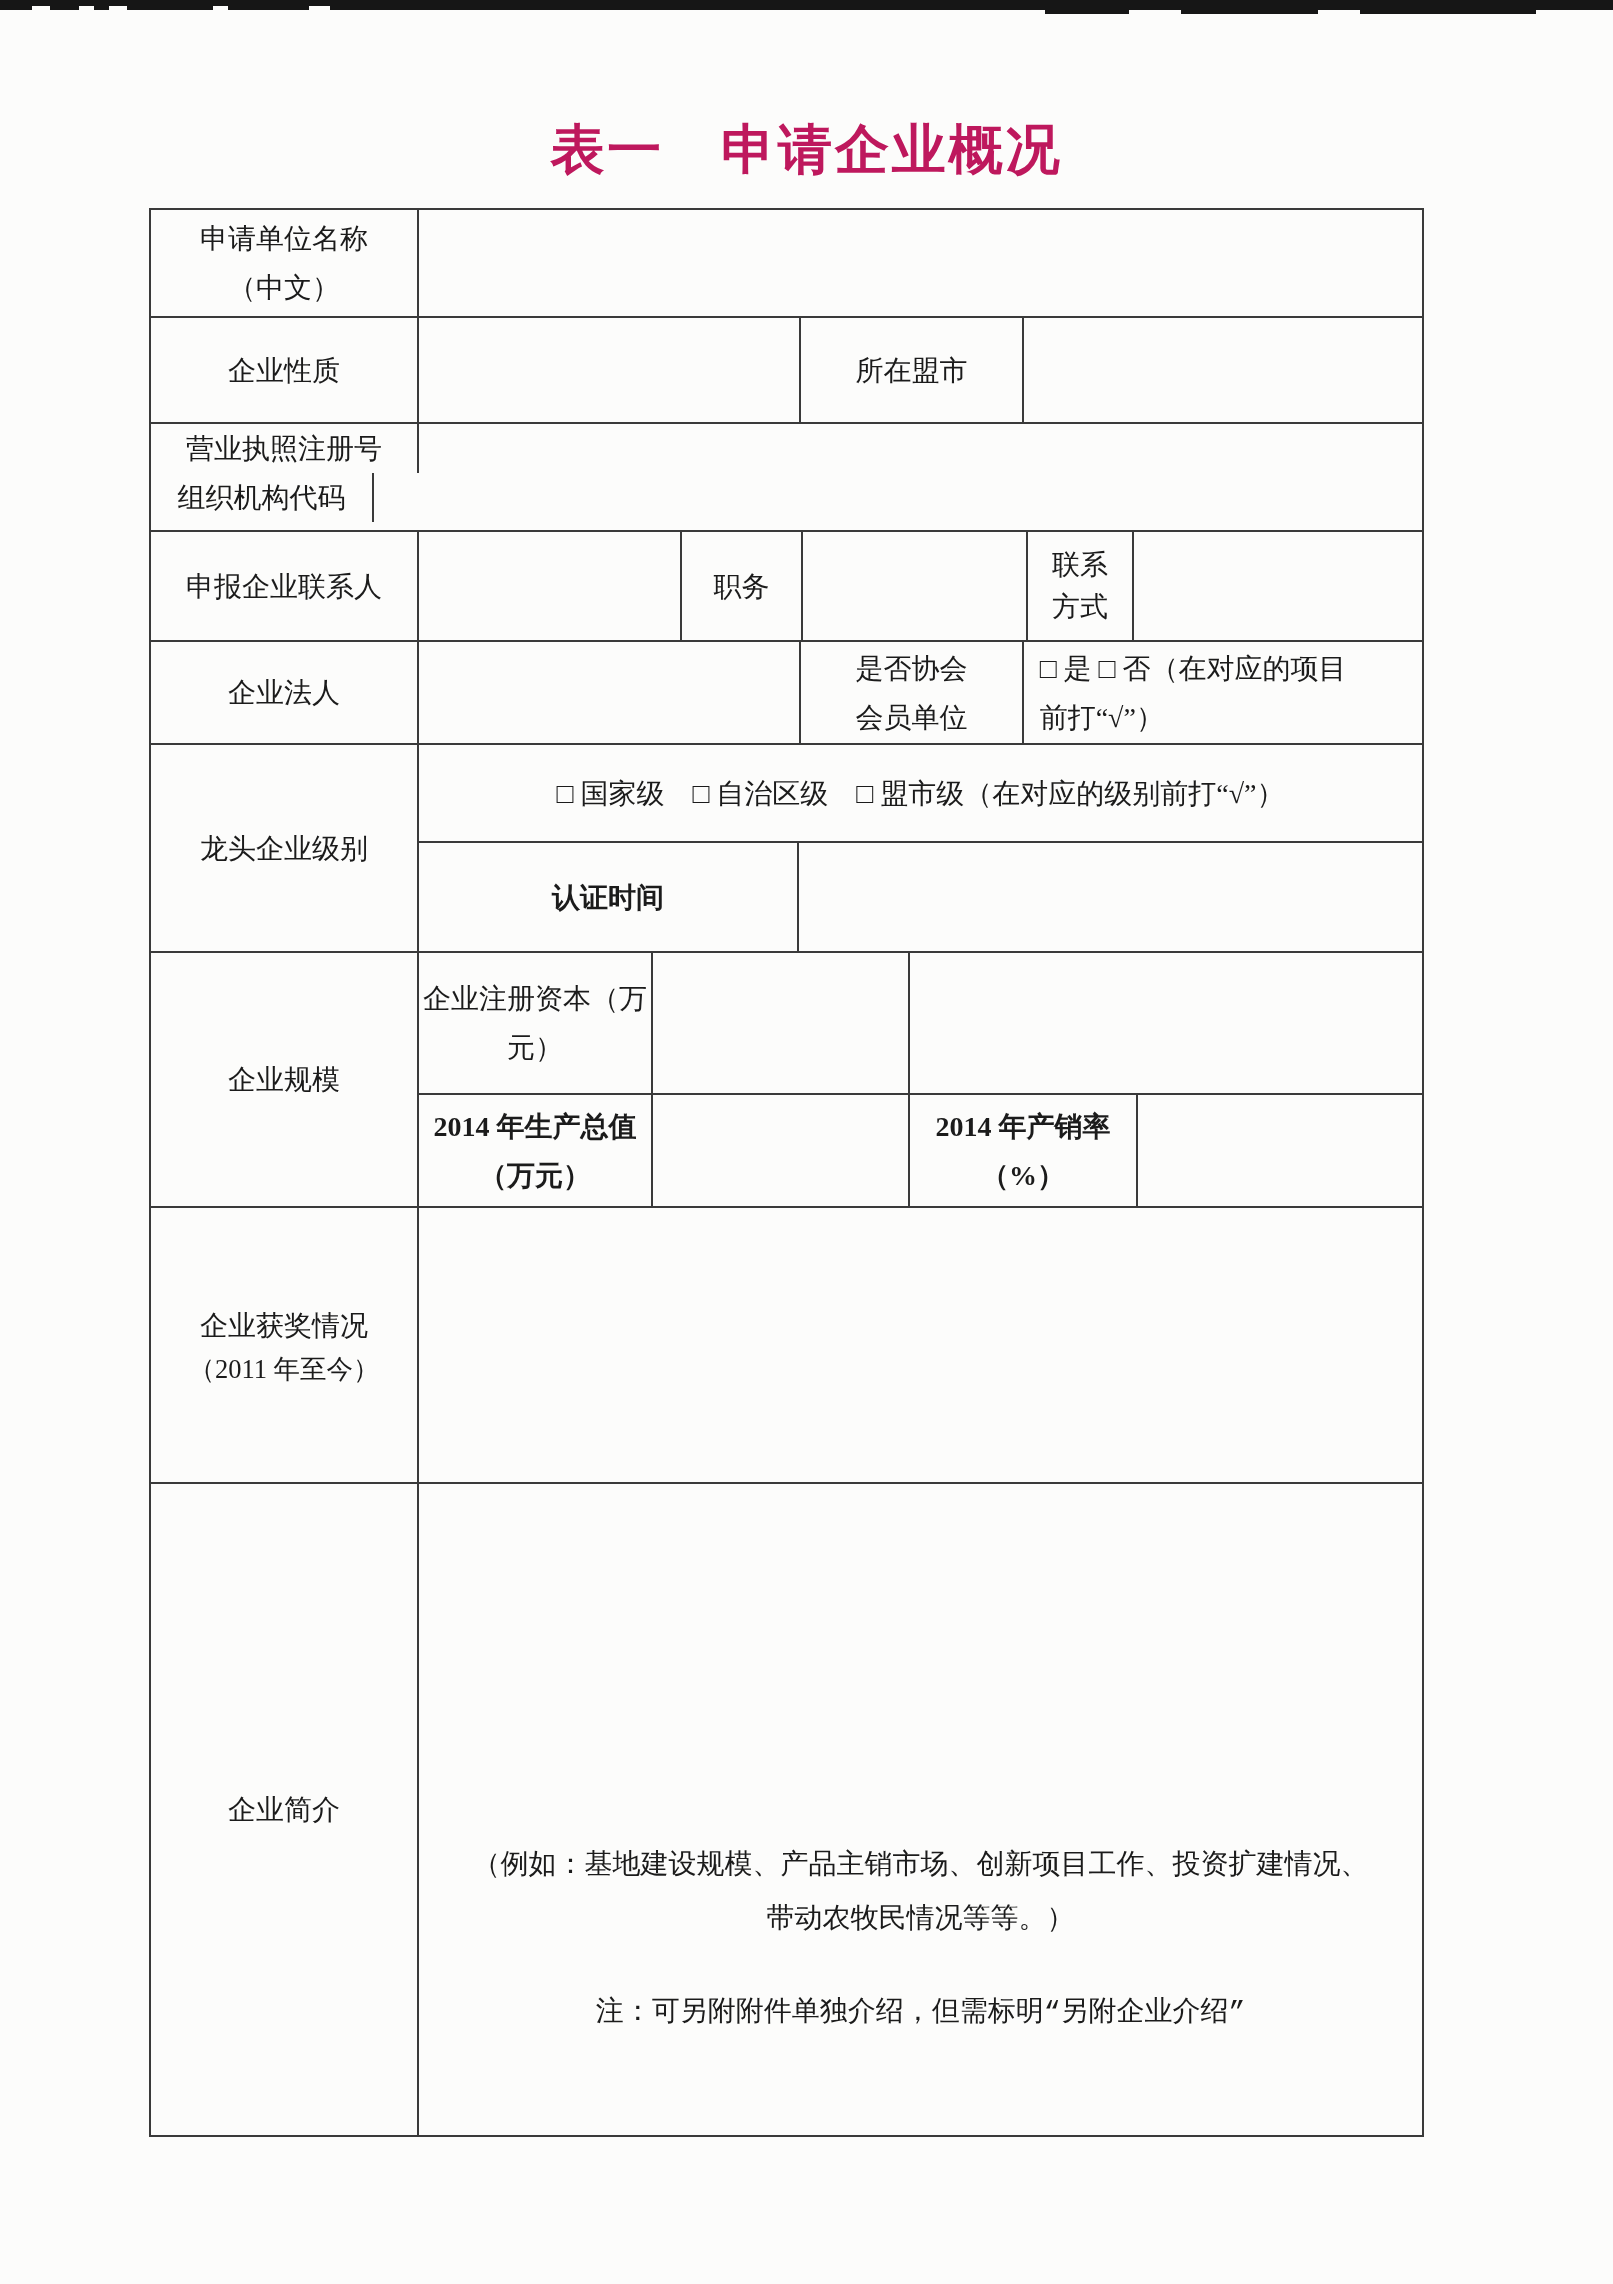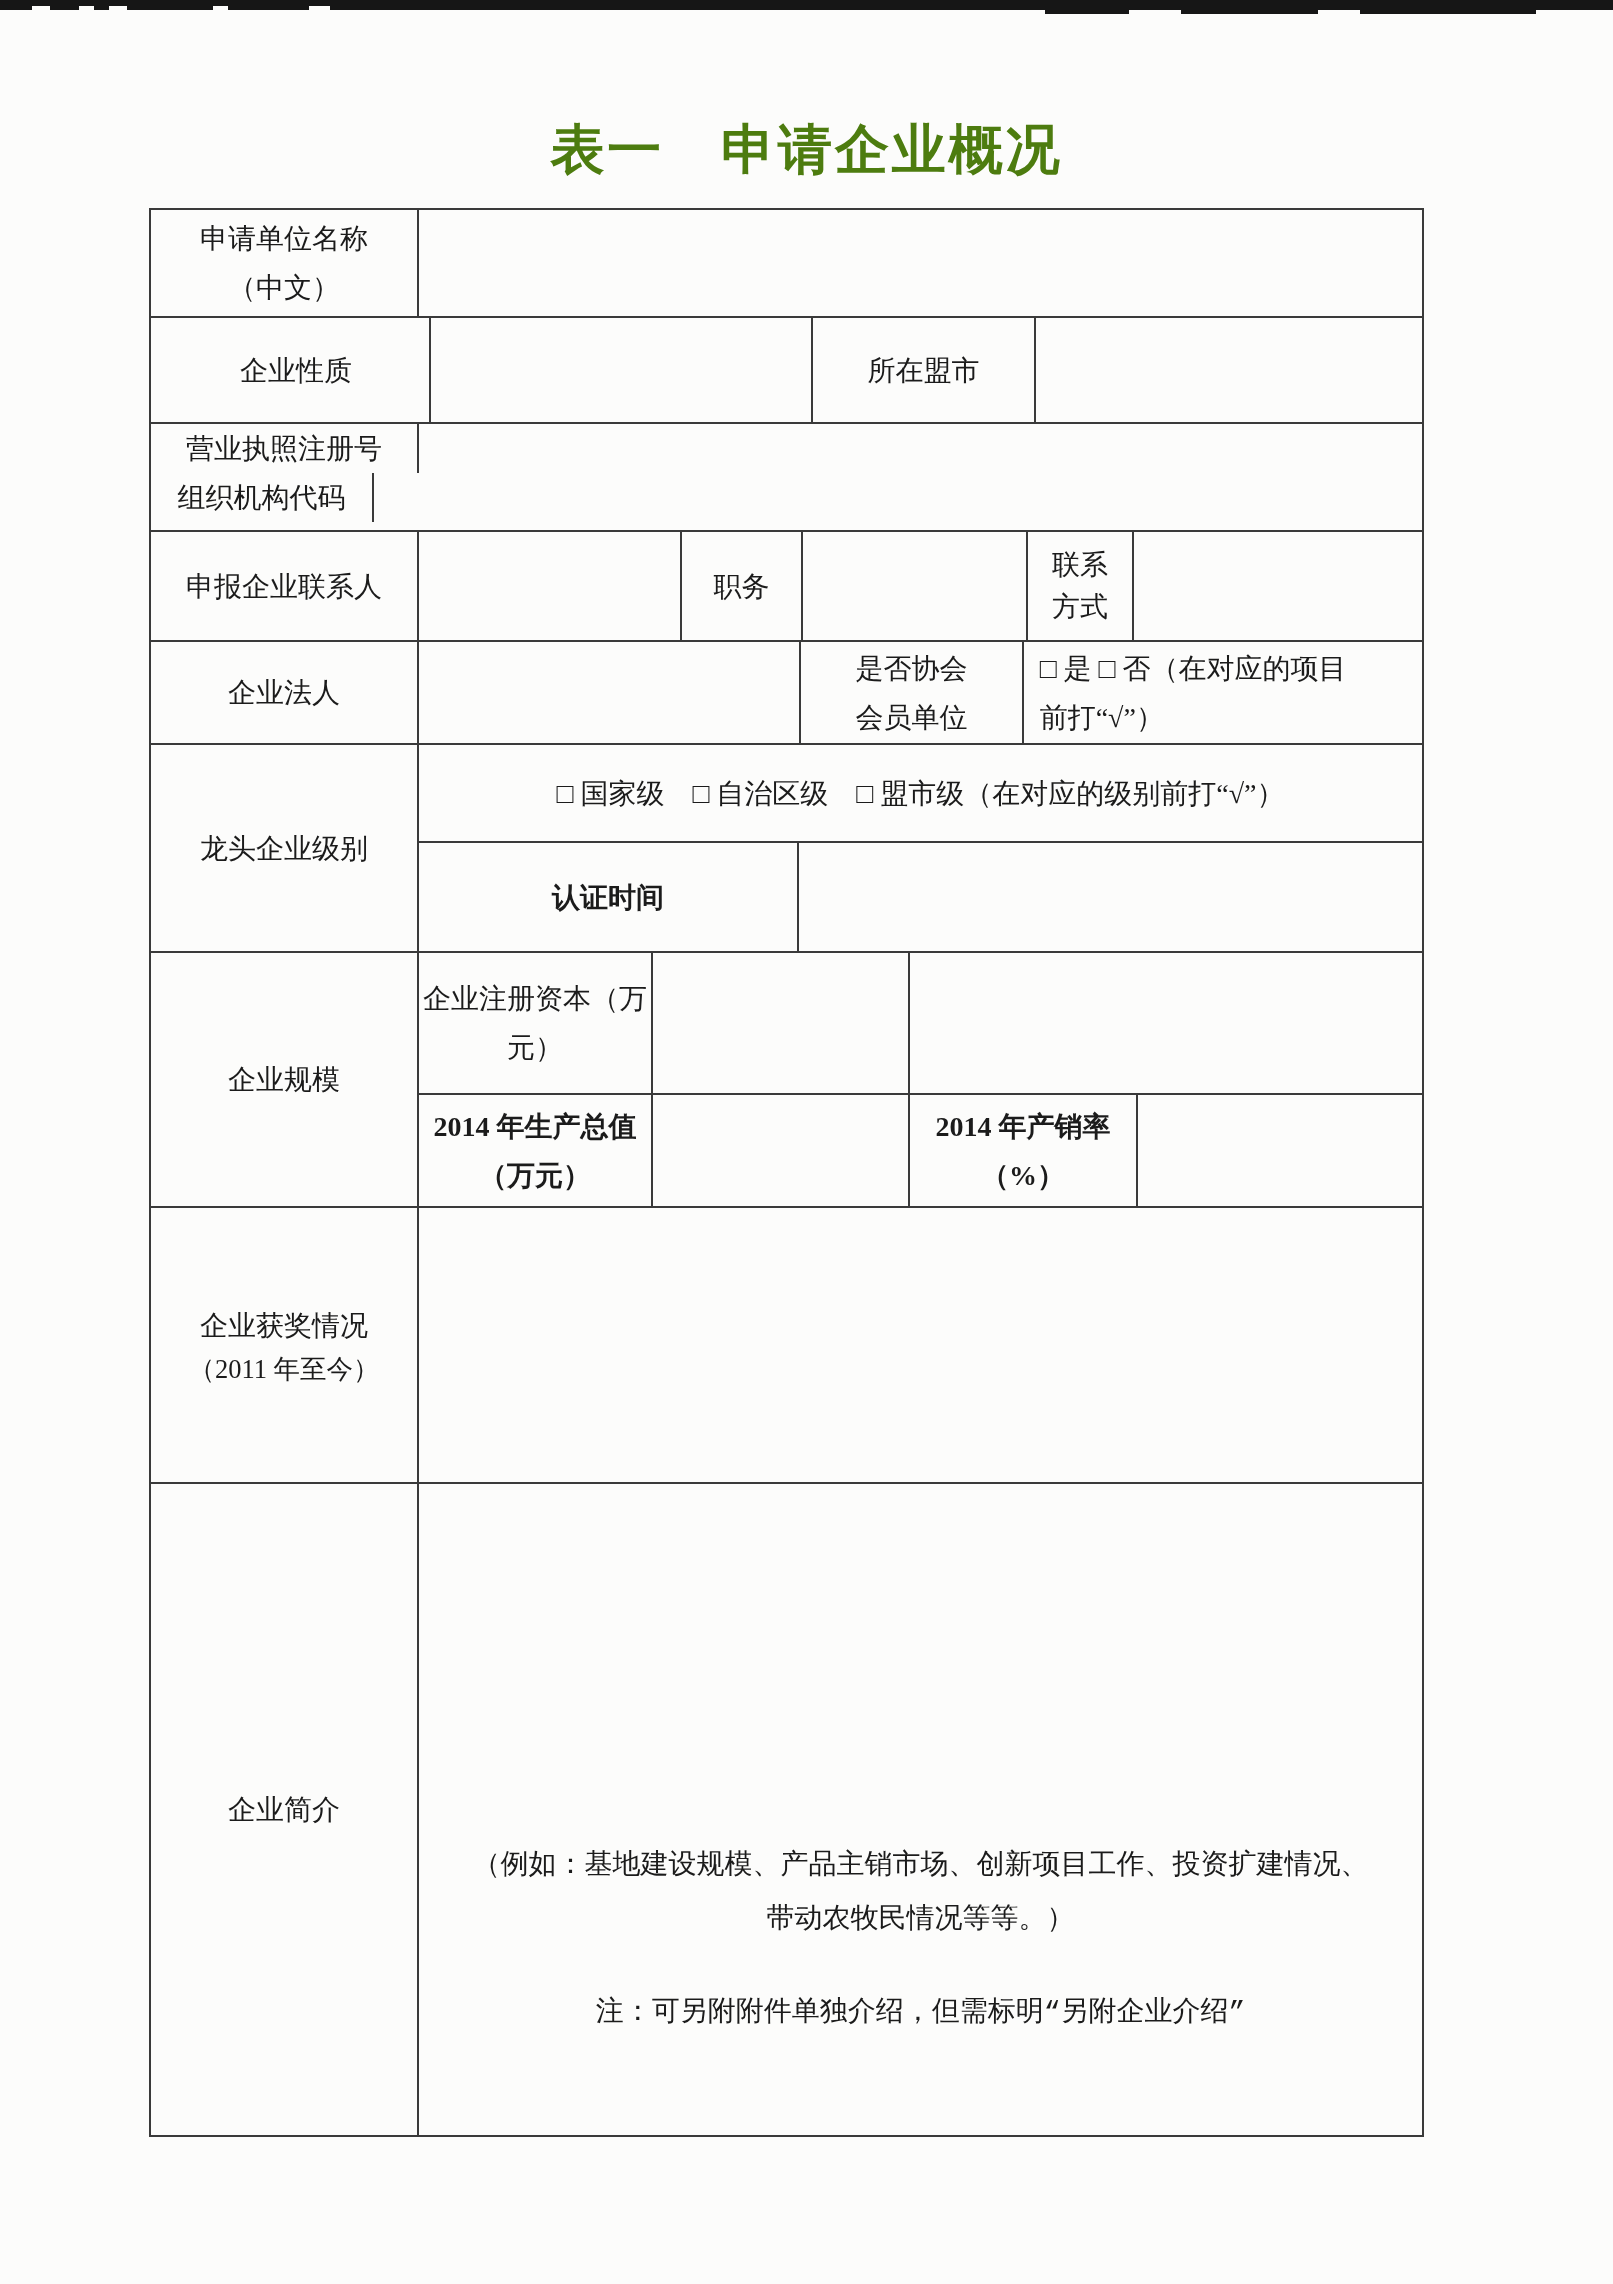--- a/index.html
+++ b/index.html
@@ -13,21 +13,21 @@
   }
   
   .scanbar { position:absolute; top:0; left:0; width:1613px; height:9.8px; background:#161616; }
   .scanbar .tab { position:absolute; top:0; height:13.7px; background:#161616; }
   .scanbar .notch { position:absolute; top:5.9px; height:3.9px; background:#fcfcfb; }
 
   .doc-title {
     position:absolute; top:114px; left:0; width:100%;
     margin:0; text-align:center;
     font-family:"DejaVu Sans","Liberation Sans",sans-serif;
-    font-weight:700; font-size:54px; letter-spacing:2.9px; color:#4d7c0f;
+    font-weight:700; font-size:54px; letter-spacing:2.9px; color:#be185d;
   }
 
   .tbl {
     position:absolute; left:149px; top:208px; width:1275px;
     border:2px solid #3a3a3a; box-sizing:border-box;
   }
   .tr { display:flex; border-bottom:2px solid #3a3a3a; box-sizing:border-box; }
   .tr:last-child { border-bottom:none; }
   .td {
     box-sizing:border-box; border-right:2px solid #3a3a3a;
@@ -40,21 +40,21 @@
   .sub { flex:1 1 auto; display:flex; flex-direction:column; min-width:0; }
   .subrow { display:flex; border-bottom:2px solid #3a3a3a; box-sizing:border-box; }
   .subrow:last-child { border-bottom:none; flex:1 1 auto;font-weight:bold; }
 
   .w-label { width:268px; }
   .w390 { width:382px; } .w228 { width:223px; }
   .w268 { width:263px; } .w123 { width:121px; } .w230 { width:225px; } .w108 { width:106px; }
   .w388 { width:380px; }
   .w239 { width:234px; } .w262 { width:257px; } .w233 { width:228px; }
 
-  .r1 { height:108px; } .r2 { height:106px;padding-left:12px; } .r3 { height:108px;flex-direction:column; }
+  .r1 { height:108px; } .r2 { height:106px; } .r3 { height:108px;flex-direction:column; }
   .r4 { height:103px; } .r5 { height:110px; }
   .r6 { height:208px; } .r6a { height:98px; }
   .r7 { height:255px; } .r7a { height:142px; }
   .r8 { height:276px; } .r9 { height:651px; }
 
   .opts-left { align-items:flex-start; justify-content:center; text-align:left; padding-left:15.7px; }
   .opts-left .wrapbox { display:inline-block; max-width:328px; }
   .narrow2 { display:inline-block; width:2.4em; line-height:1.5; }
   .line2-sm { font-size:26.5px; line-height:1.5; }
   .lbl-line { display:block; }

